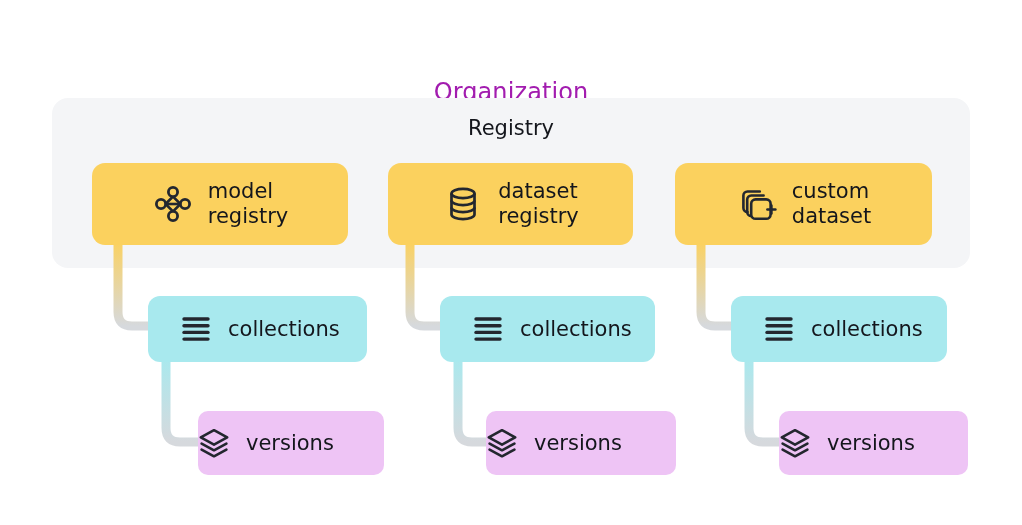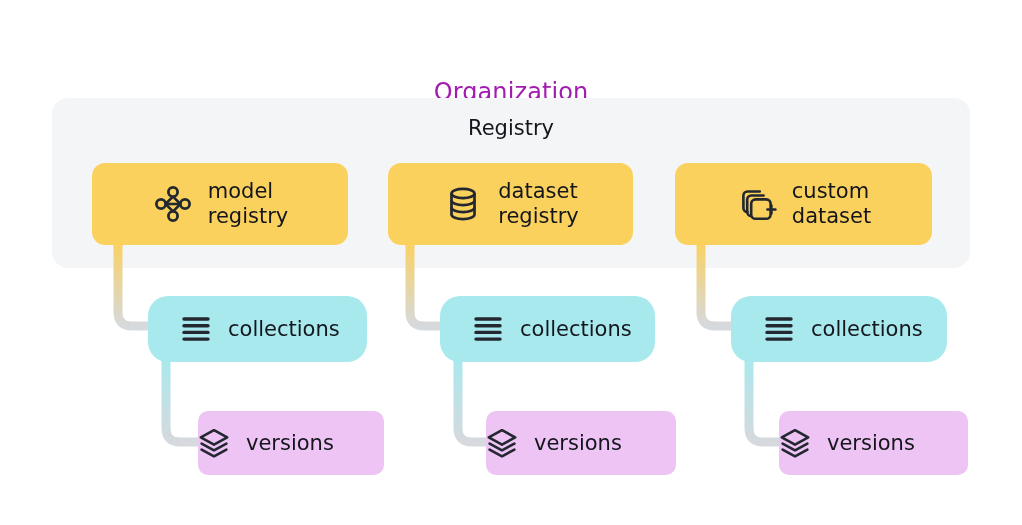--- a/index.html
+++ b/index.html
@@ -89,21 +89,21 @@
   }
   #card-model    { left: 92px;  width: 256px; }
   #card-dataset  { left: 388px; width: 245px; }
   #card-custom   { left: 675px; width: 257px; }
 
   
   .card.collections-card {
     top: 296px;
     height: 66px;
     background: #a8e9ee;
-    border-radius: 20px;
+    border-radius: 12px;
     padding-left: 32px;
   }
   .card.collections-card .icon-wrap { width: 32px; height: 32px; }
   .card.collections-card .card-label {
     font-size: 21px;
     margin-left: 16px;
   }
   #card-collections-1 { left: 148px; width: 219px; }
   #card-collections-2 { left: 440px; width: 215px; }
   #card-collections-3 { left: 731px; width: 216px; }

